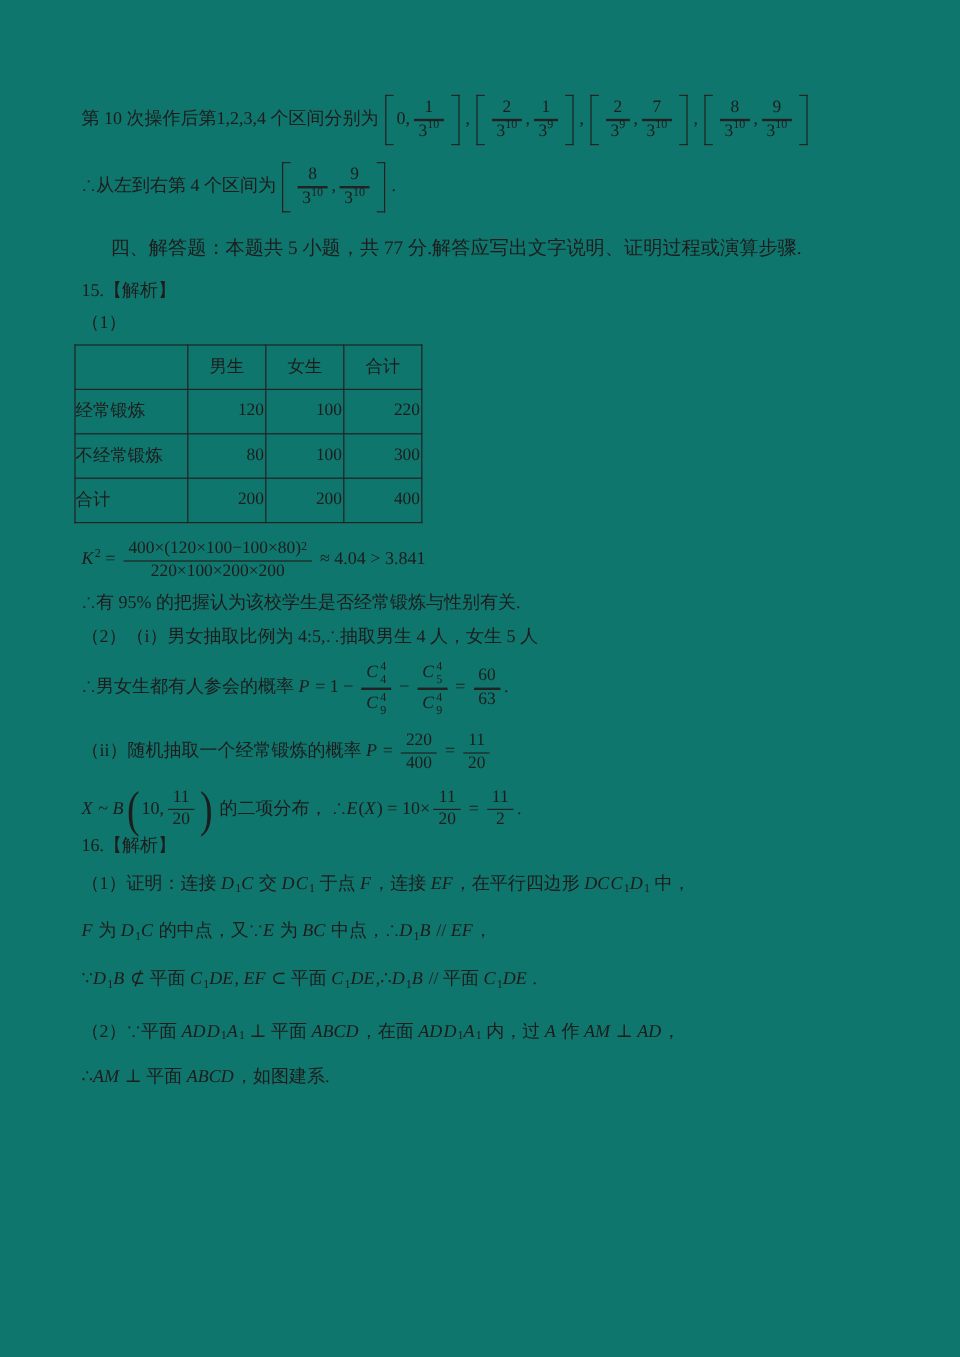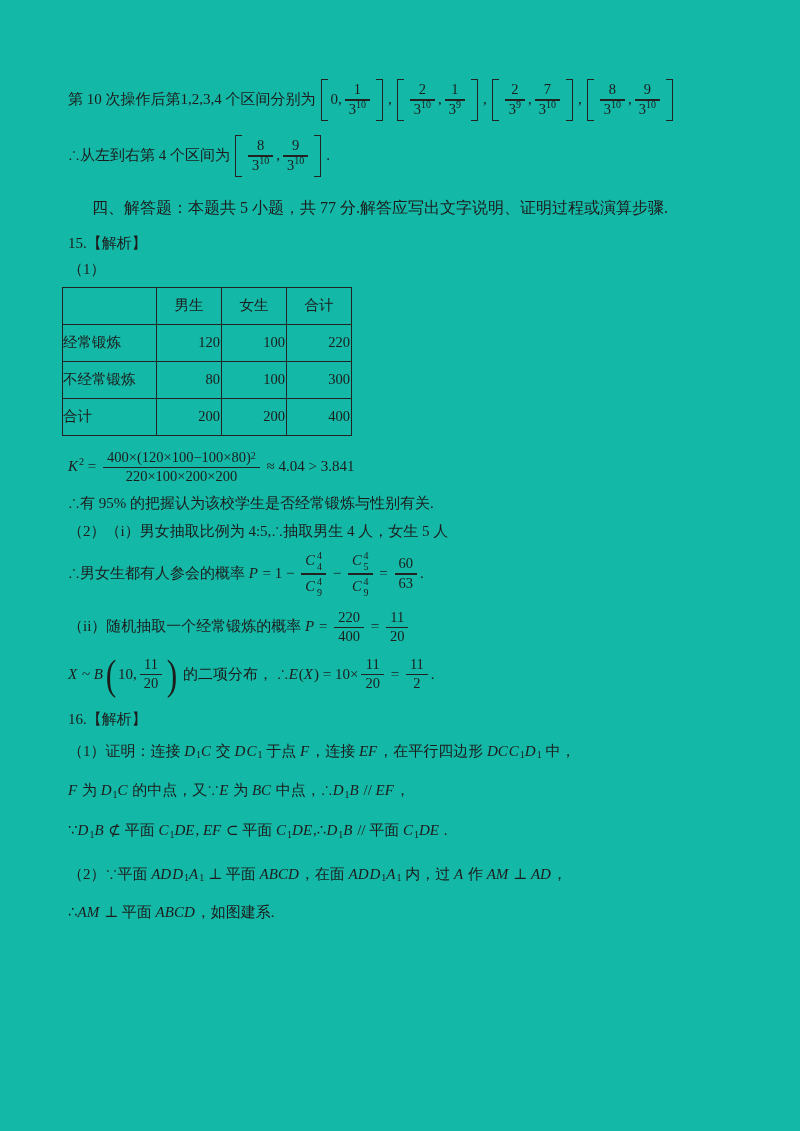--- a/index.html
+++ b/index.html
@@ -1,17 +1,17 @@
 <!DOCTYPE html>
 <html><head>
 <meta charset="utf-8">
 <style>
   html,body{margin:0;padding:0;background:#e8e8e8;}
   .page{
-    width:800px;height:1131px;background:#14b8a6;color:#1c1c1c;
+    width:800px;height:1131px;background:#0f766e;color:#1c1c1c;
     font-family:"Liberation Serif","DejaVu Serif",serif;
     position:relative;overflow:hidden;margin:0 auto;
   }
   .content{padding:78px 60px 0 68px;}
   .mline{display:flex;align-items:center;flex-wrap:nowrap;font-size:15px;line-height:1.45;}
   .mline.plain{display:block;white-space:pre-wrap;}
   .bold{font-weight:normal;font-size:16px;margin-left:24px;}
   .mtxt{white-space:pre;}
   .mit{font-style:italic;white-space:pre;padding-right:1px;}
   .frac{display:inline-flex;flex-direction:column;align-items:center;margin:0 3px;line-height:1.1;font-size:14.5px;}
@@ -355,21 +355,21 @@
             <span class="mtxt">11</span>
           </span>
           <span class="bar"></span>
           <span class="den">
             <span class="mtxt">2</span>
           </span>
         </span>
         <span class="mtxt">.</span>
       </div>
 
-    <div class="mline plain" style="margin-top:14px;">16.【解析】</div>
+    <div class="mline plain" style="">16.【解析】</div>
 
     <div class="mline" style="margin-top:10px;">
         <span class="mtxt">（1）证明：连接 </span>
         <span class="ss">
           <span class="mit">D</span>
           <span class="tsub">1</span>
         </span>
         <span class="mit">C</span>
         <span class="mtxt"> 交 </span>
         <span class="mit">D</span>

